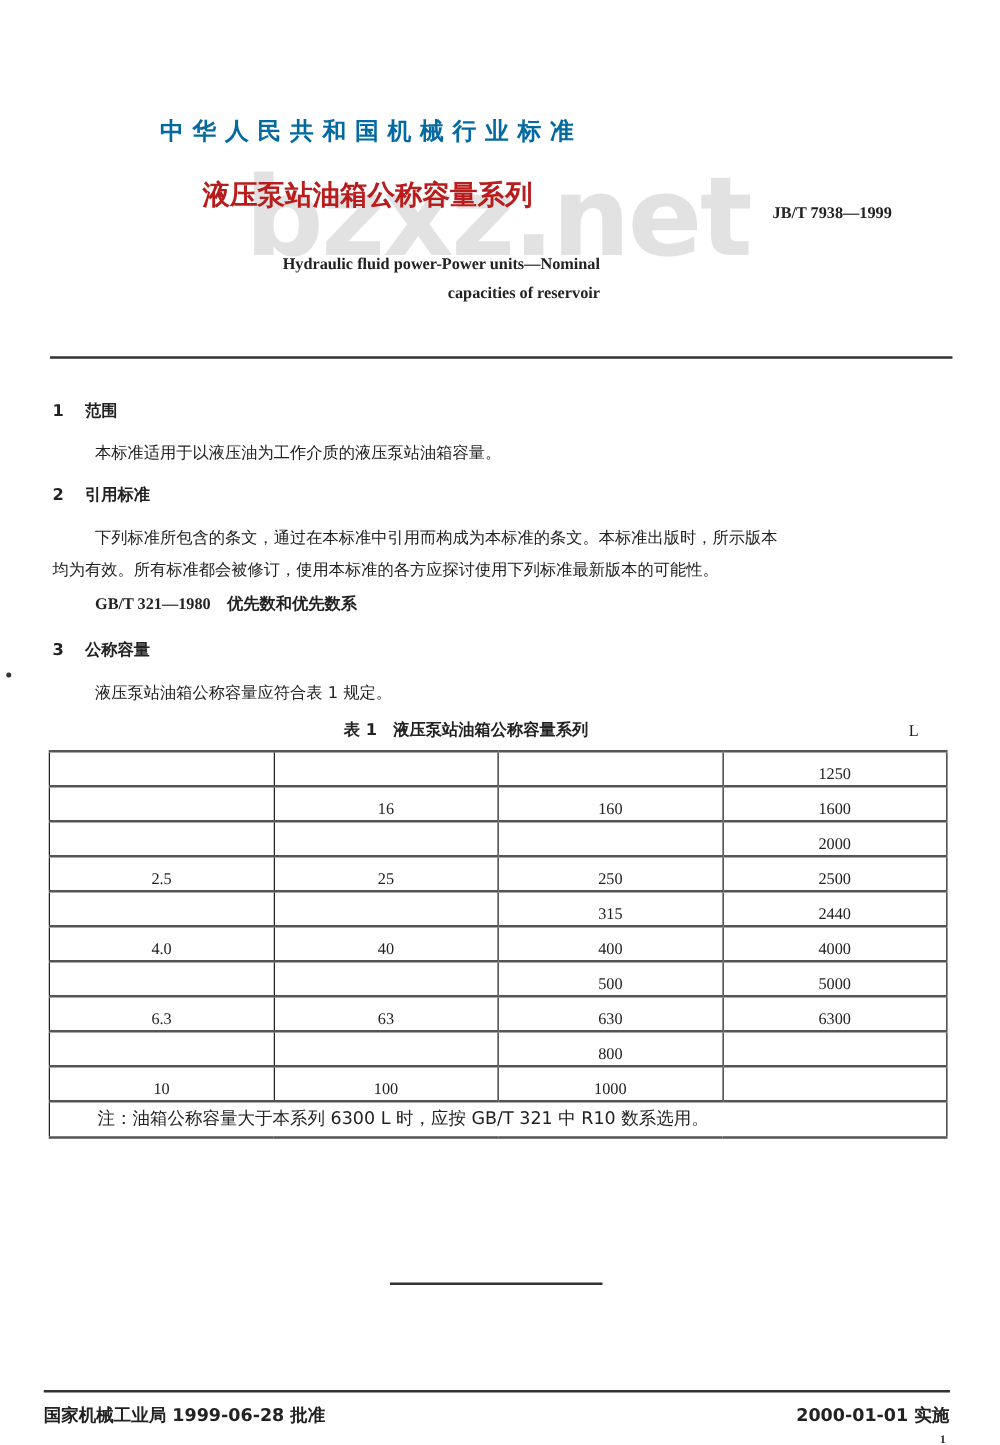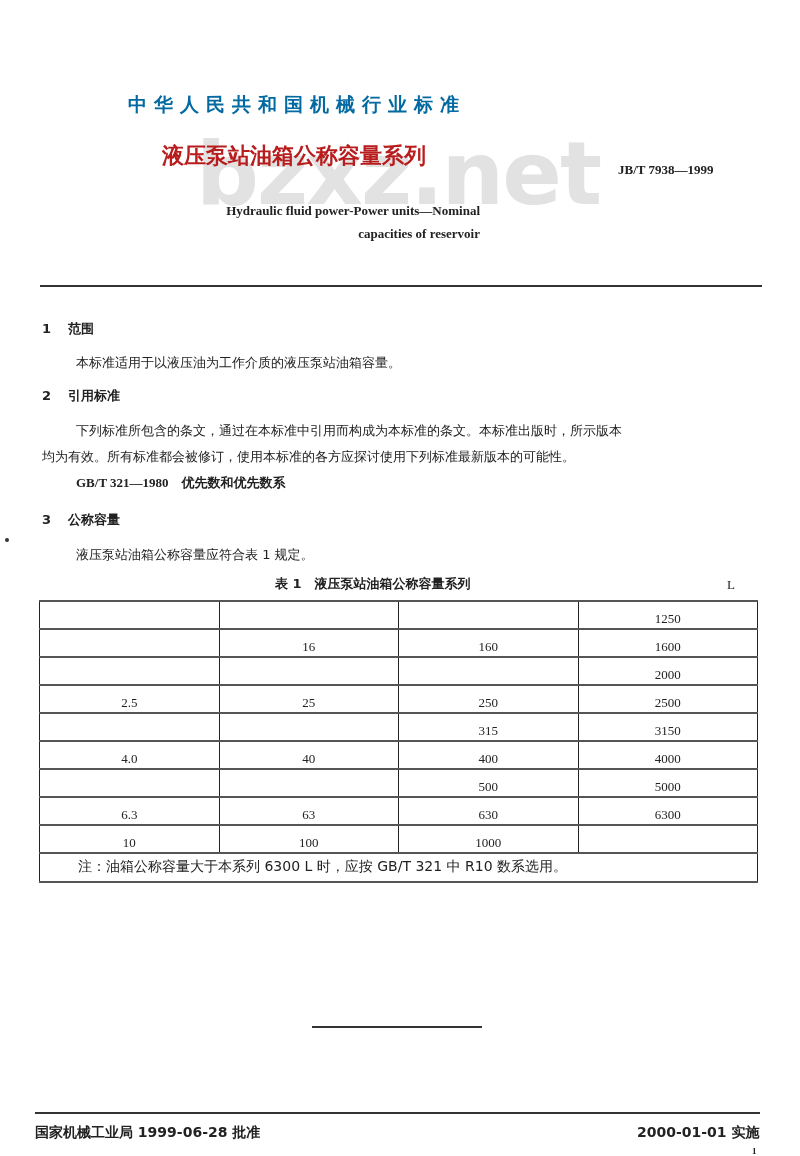--- a/index.html
+++ b/index.html
@@ -85,39 +85,45 @@
       <tr>
         <td class="c1">2.5</td>
         <td class="c2">25</td>
         <td class="c3">250</td>
         <td class="c4">2500</td>
       </tr>
       <tr>
         <td class="c1"></td>
         <td class="c2"></td>
         <td class="c3">315</td>
-        <td class="c4">3150</td>
+        <td class="c4">2440</td>
       </tr>
       <tr>
         <td class="c1">4.0</td>
         <td class="c2">40</td>
         <td class="c3">400</td>
         <td class="c4">4000</td>
       </tr>
       <tr>
         <td class="c1"></td>
         <td class="c2"></td>
         <td class="c3">500</td>
         <td class="c4">5000</td>
       </tr>
       <tr>
         <td class="c1">6.3</td>
         <td class="c2">63</td>
         <td class="c3">630</td>
         <td class="c4">6300</td>
+      </tr>
+      <tr>
+        <td class="c1"></td>
+        <td class="c2"></td>
+        <td class="c3">800</td>
+        <td class="c4"></td>
       </tr>
       <tr>
         <td class="c1">10</td>
         <td class="c2">100</td>
         <td class="c3">1000</td>
         <td class="c4"></td>
       </tr>
     </tbody>
   <tfoot>
     <tr class="note">

